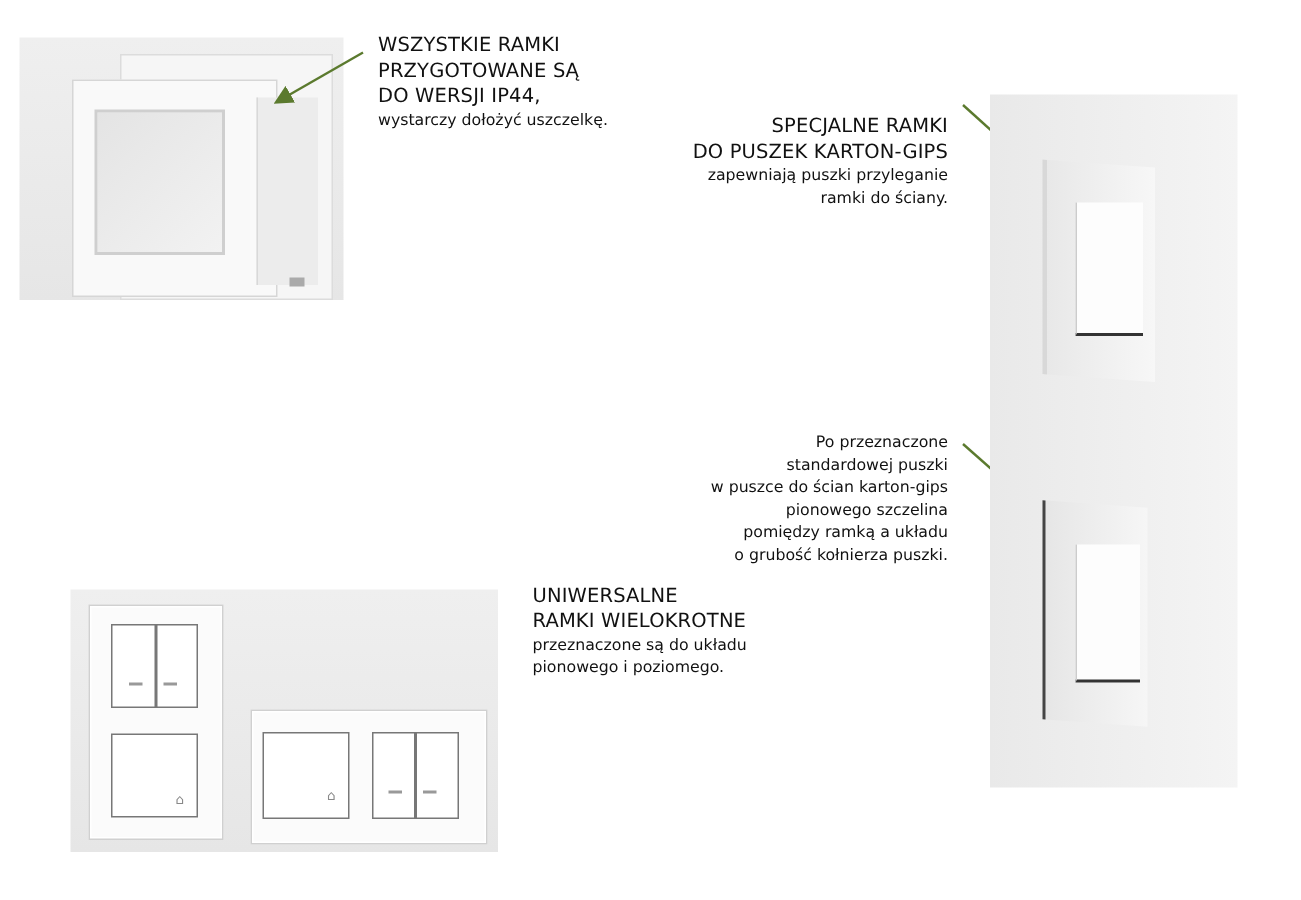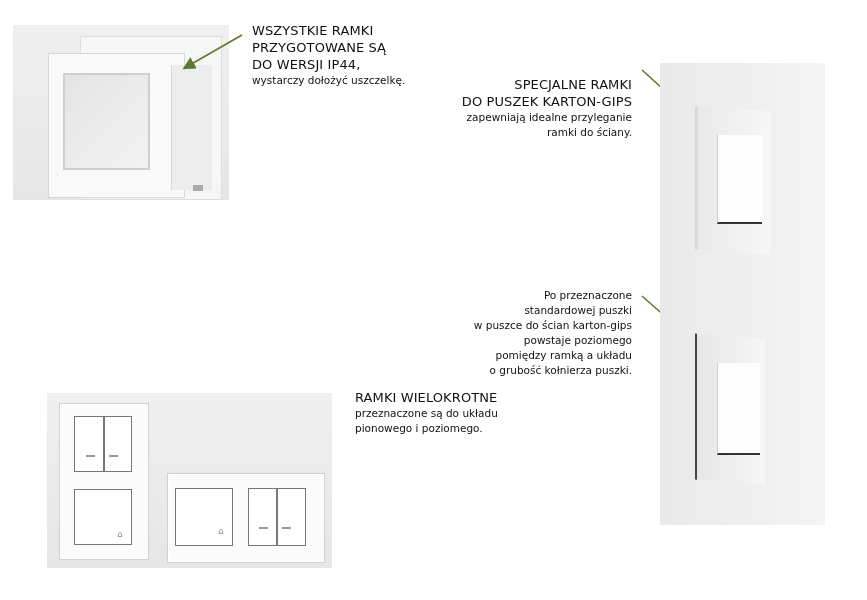--- a/index.html
+++ b/index.html
@@ -40,44 +40,45 @@
 <div class="abs" style="left:252px;top:22px;width:200px;">
   <div class="title">WSZYSTKIE RAMKI</div>
   <div class="title">PRZYGOTOWANE SĄ</div>
   <div class="title">DO WERSJI IP44,</div>
   <div class="sub">wystarczy dołożyć uszczelkę.</div>
 </div>
 
 <div class="abs right" style="left:420px;top:64px;width:212px;margin-top:12px;">
   <div class="title">SPECJALNE RAMKI</div>
   <div class="title">DO PUSZEK KARTON-GIPS</div>
-  <div class="sub">zapewniają idealne przyleganie</div>
+  <div class="sub">zapewniają puszki przyleganie</div>
   <div class="sub">ramki do ściany.</div>
 </div>
 
 <div class="abs" style="left:660px;top:63px;width:165px;height:227px;background:linear-gradient(90deg,#e9e9e9,#f4f4f4);">
   <div class="abs" style="left:35px;top:46px;width:72px;height:143px;background:linear-gradient(90deg,#e8e8e8,#f7f7f7);border-left:3px solid #d8d8d8;transform:skewY(4deg);"></div>
   <div class="abs" style="left:57px;top:72px;width:44px;height:87px;background:#fdfdfd;border-bottom:2px solid #333;border-left:1px solid #ccc;"></div>
 </div>
 
 <div class="abs right" style="left:440px;top:288px;width:192px;">
   <div class="sub">Po przeznaczone</div>
   <div class="sub">standardowej puszki</div>
   <div class="sub">w puszce do ścian karton-gips</div>
-  <div class="sub">powstaje poziomego</div>
+  <div class="sub">pionowego szczelina</div>
   <div class="sub">pomiędzy ramką a układu</div>
   <div class="sub">o grubość kołnierza puszki.</div>
 </div>
 
 <div class="abs" style="left:660px;top:290px;width:165px;height:235px;background:linear-gradient(90deg,#e9e9e9,#f4f4f4);">
   <div class="abs" style="left:35px;top:46px;width:68px;height:146px;background:linear-gradient(90deg,#e6e6e6,#f6f6f6);border-left:2px solid #444;transform:skewY(4deg);"></div>
   <div class="abs" style="left:57px;top:73px;width:42px;height:90px;background:#fdfdfd;border-bottom:2px solid #333;border-left:1px solid #ccc;"></div>
 </div>
 
 <div class="abs" style="left:355px;top:389px;width:200px;">
+  <div class="title">UNIWERSALNE</div>
   <div class="title">RAMKI WIELOKROTNE</div>
   <div class="sub">przeznaczone są do układu</div>
   <div class="sub">pionowego i poziomego.</div>
 </div>
 
 <div class="abs photo" style="left:47px;top:393px;width:285px;height:175px;">
 
   <div class="plate" style="left:12px;top:10px;width:88px;height:155px;"></div>
   <div class="key" style="left:27px;top:23px;width:56px;height:54px;"></div>
   <div class="abs" style="left:56px;top:23px;width:1.5px;height:56px;background:#777;"></div>

